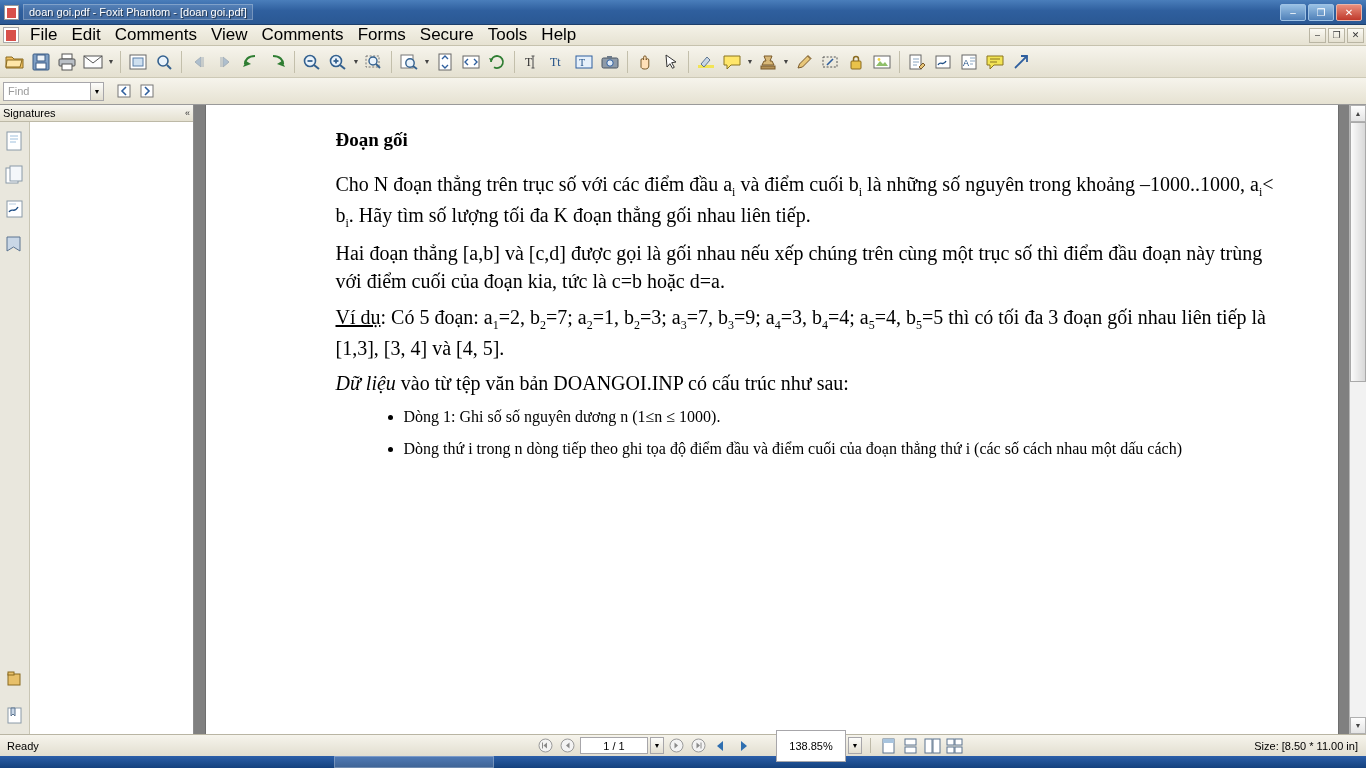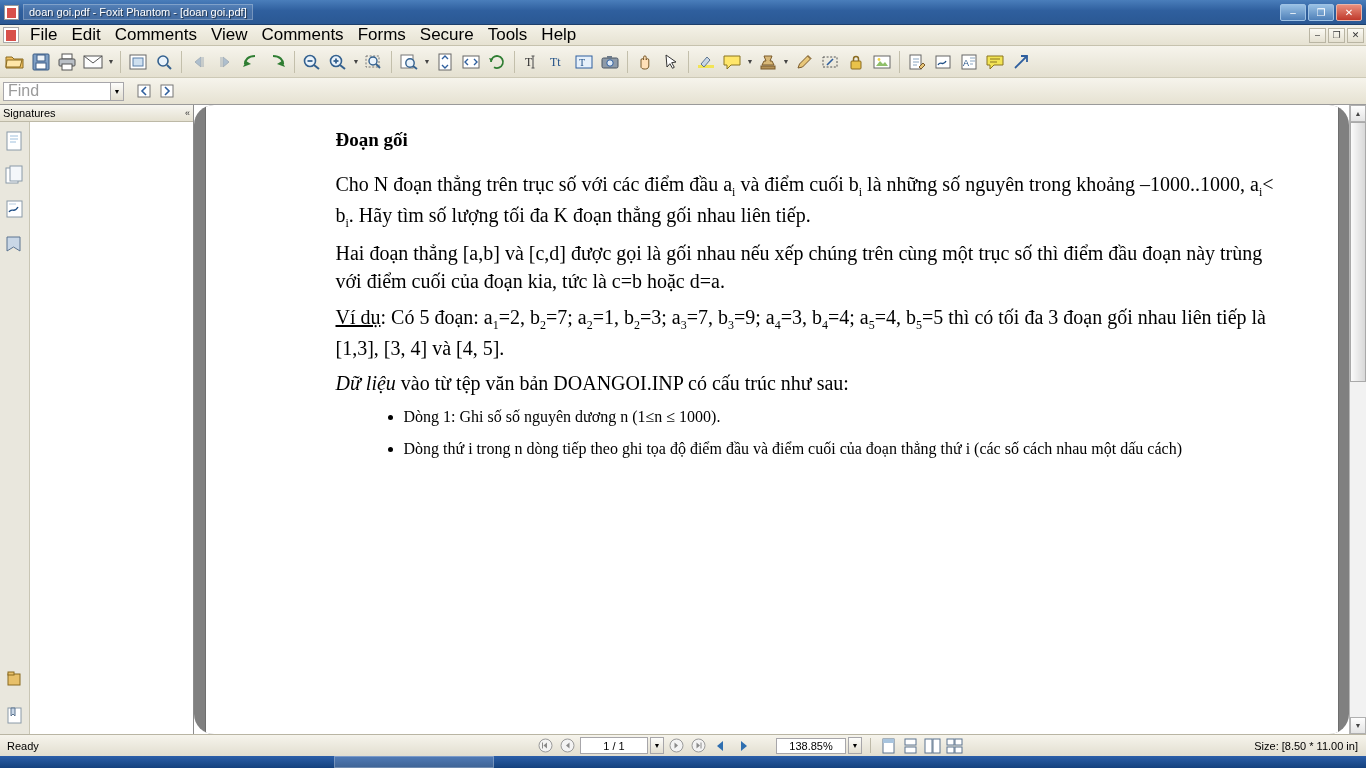--- a/index.html
+++ b/index.html
@@ -112,24 +112,24 @@
 
   
   .findbar {
     height: 27px;
     background: linear-gradient(to bottom, #f6f4ec, #e6e2d2);
     display: flex; align-items: center;
     border-bottom: 1px solid #9a9a9a;
     padding: 0 3px;
   }
   .find-input {
-    width: 108px; height: 19px;
+    width: 88px; height: 19px;
     border: 1px solid #a7a6aa;
     background: #fff;
-    font-size: 16px; color: #9b9b9b;
+    font-size: 11px; color: #9b9b9b;
     padding: 0 4px;
     display: flex; align-items: center;
   }
   .find-drop {
     width: 14px; height: 19px; margin-left: -1px;
     border: 1px solid #a7a6aa;
     background: linear-gradient(to bottom, #fdfdfb, #e2ded0);
     display: flex; align-items: center; justify-content: center;
     font-size: 7px;
   }
@@ -173,21 +173,20 @@
     display: flex; flex-direction: column; align-items: center; gap: 10px;
   }
   .sidebar-panel { flex: 1; background: #fff; }
 
   
   .doc-wrap {
     flex: 1; position: relative;
     background: #808080;
     display: flex; justify-content: center;
     overflow: hidden;
-    border-radius: 20px;
   }
   .page {
     width: 1134px;
     background: #fff;
     border-left: 1px solid #6e6e6e;
     border-right: 1px solid #6e6e6e;
     padding: 22px 60px 0 130px;
     font-family: "Liberation Serif", serif;
     color: #000;
   }
@@ -243,21 +242,21 @@
     display: flex; align-items: center; justify-content: center;
     font-size: 11px;
   }
   .page-drop {
     width: 14px; height: 17px; margin-left: -1px;
     border: 1px solid #a7a6aa;
     background: linear-gradient(to bottom, #fdfdfb, #e2ded0);
     display: flex; align-items: center; justify-content: center; font-size: 7px;
   }
   .zoom-box {
-    width: 70px; height: 16px;
+    width: 70px; height: 32px;
     border: 1px solid #a7a6aa; background: #fff;
     display: flex; align-items: center; justify-content: center; font-size: 11px;
   }
   .sb-icon {
     width: 19px; height: 18px;
     display: flex; align-items: center; justify-content: center;
   }
   .sb-right { position: absolute; right: 8px; font-size: 11px; }
   .sb-sep { width: 1px; height: 15px; background: #bdb9a7; margin: 0 5px; }
 

